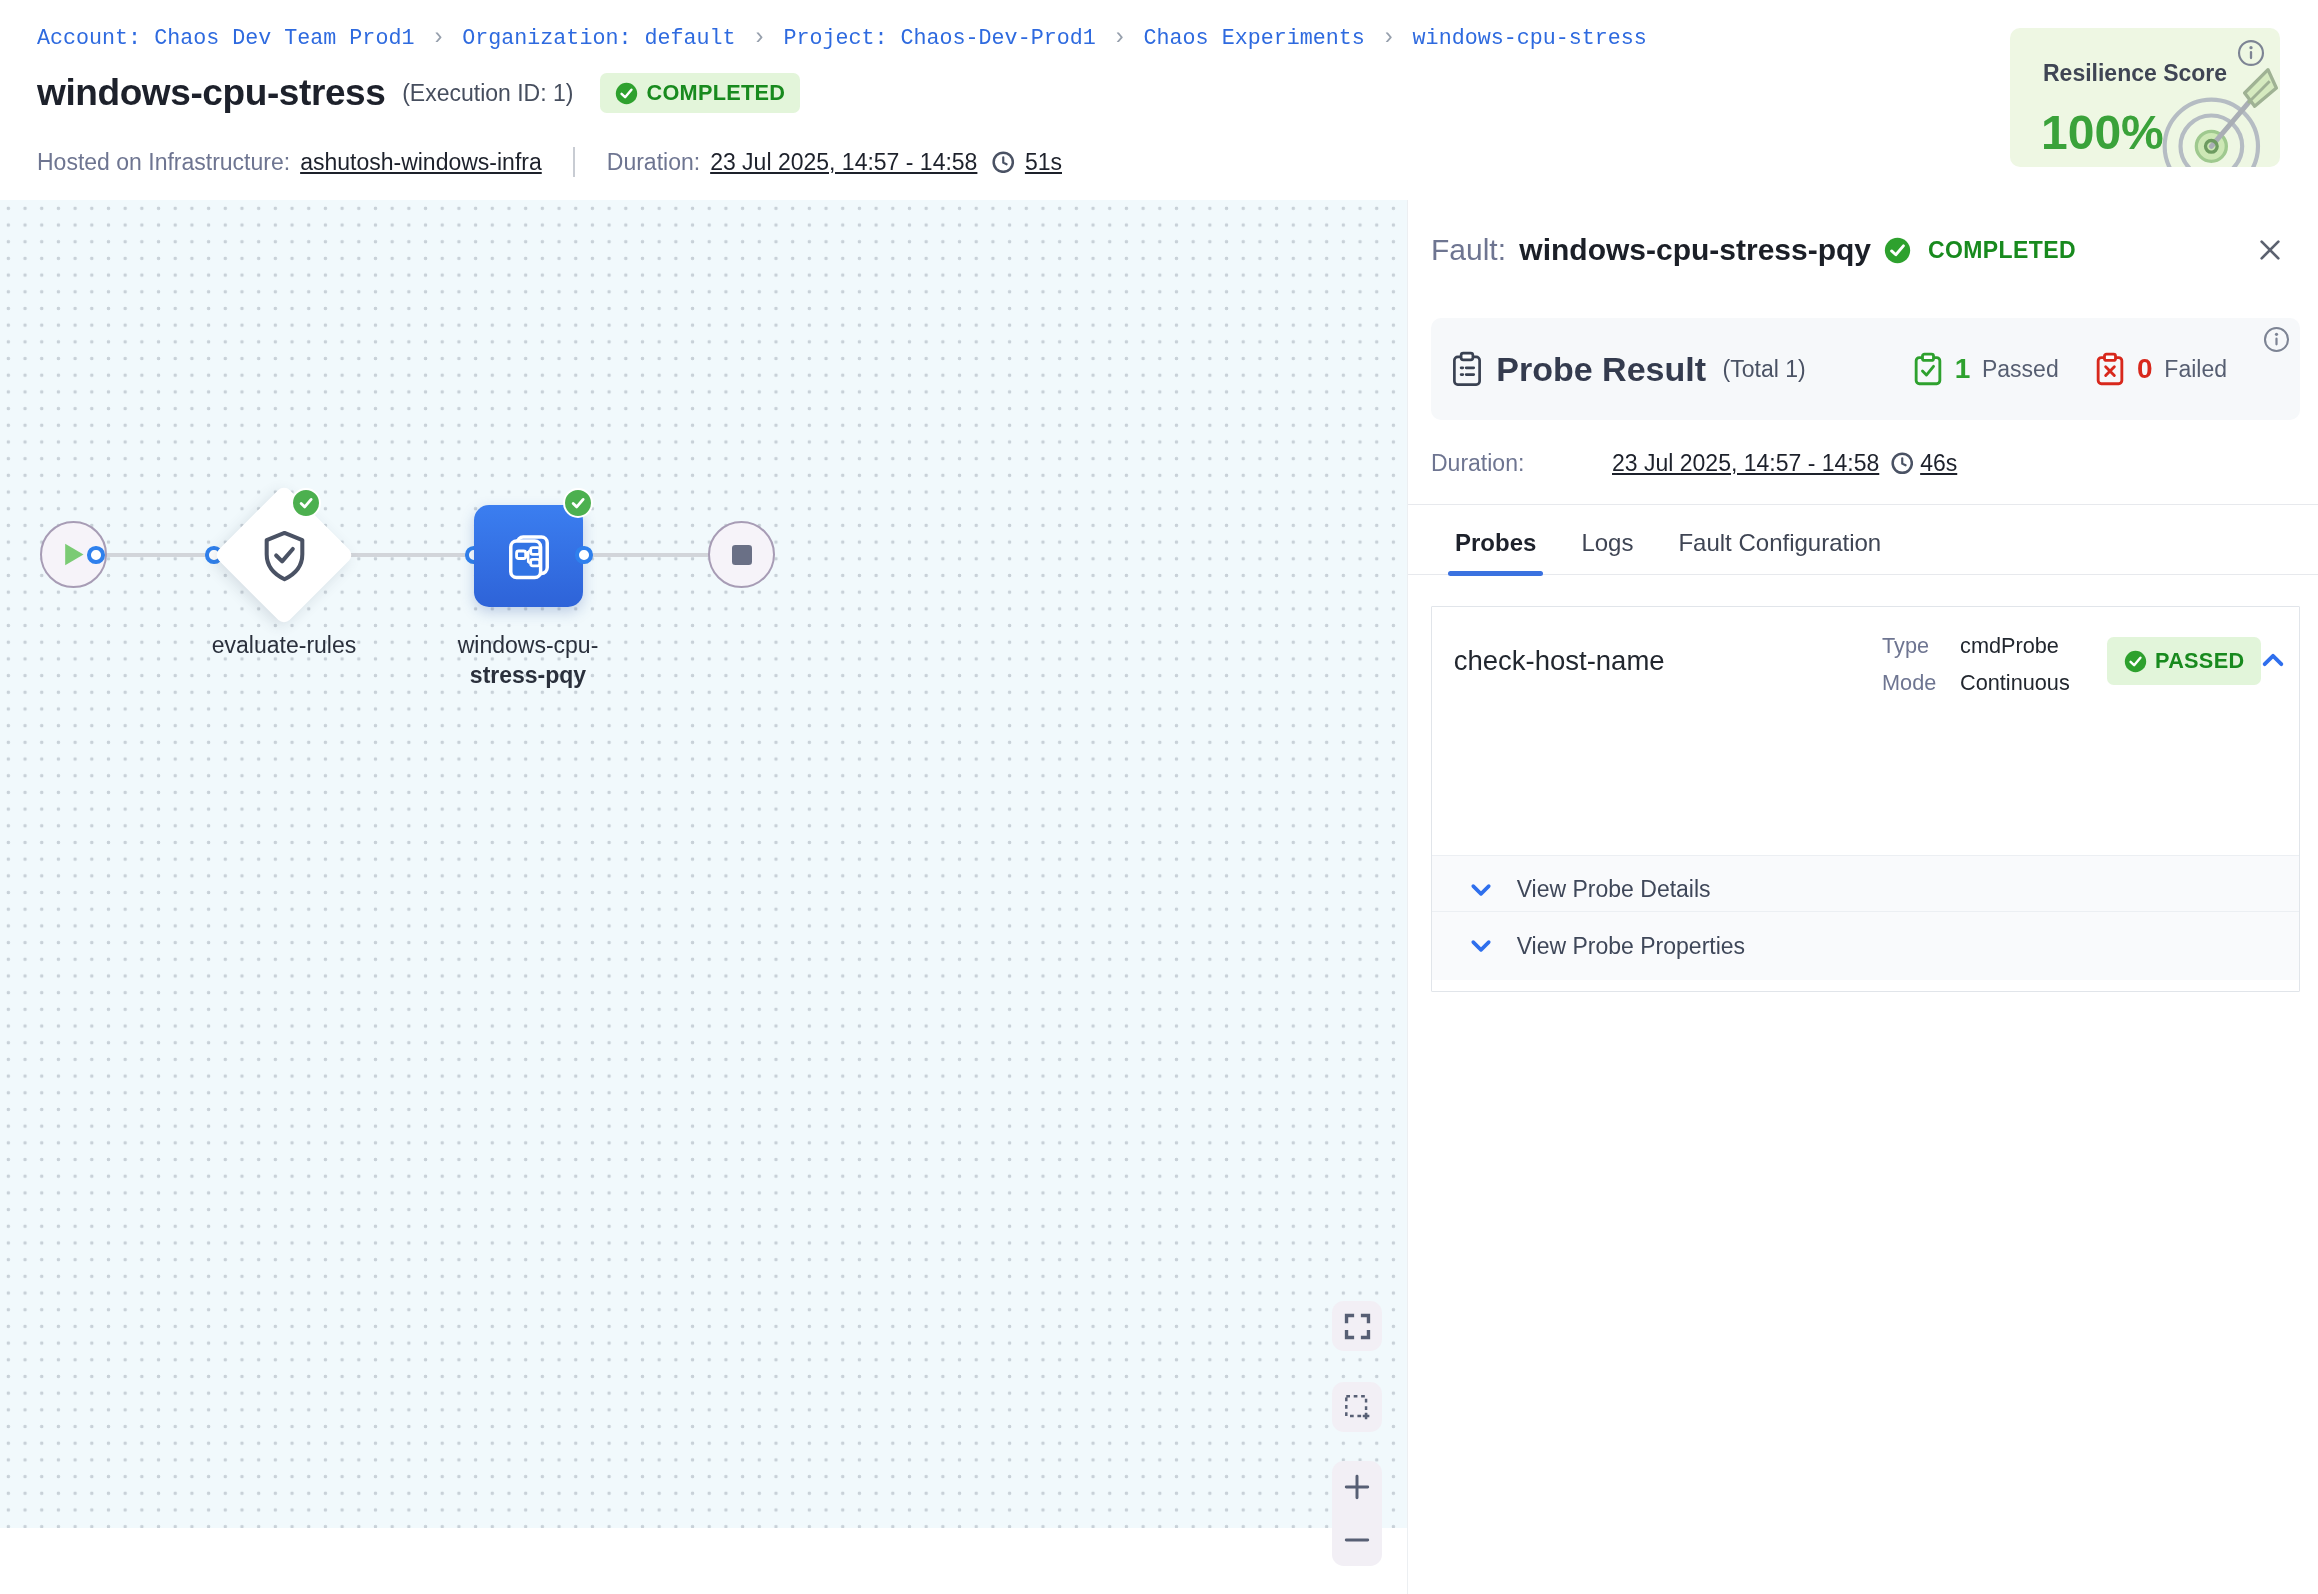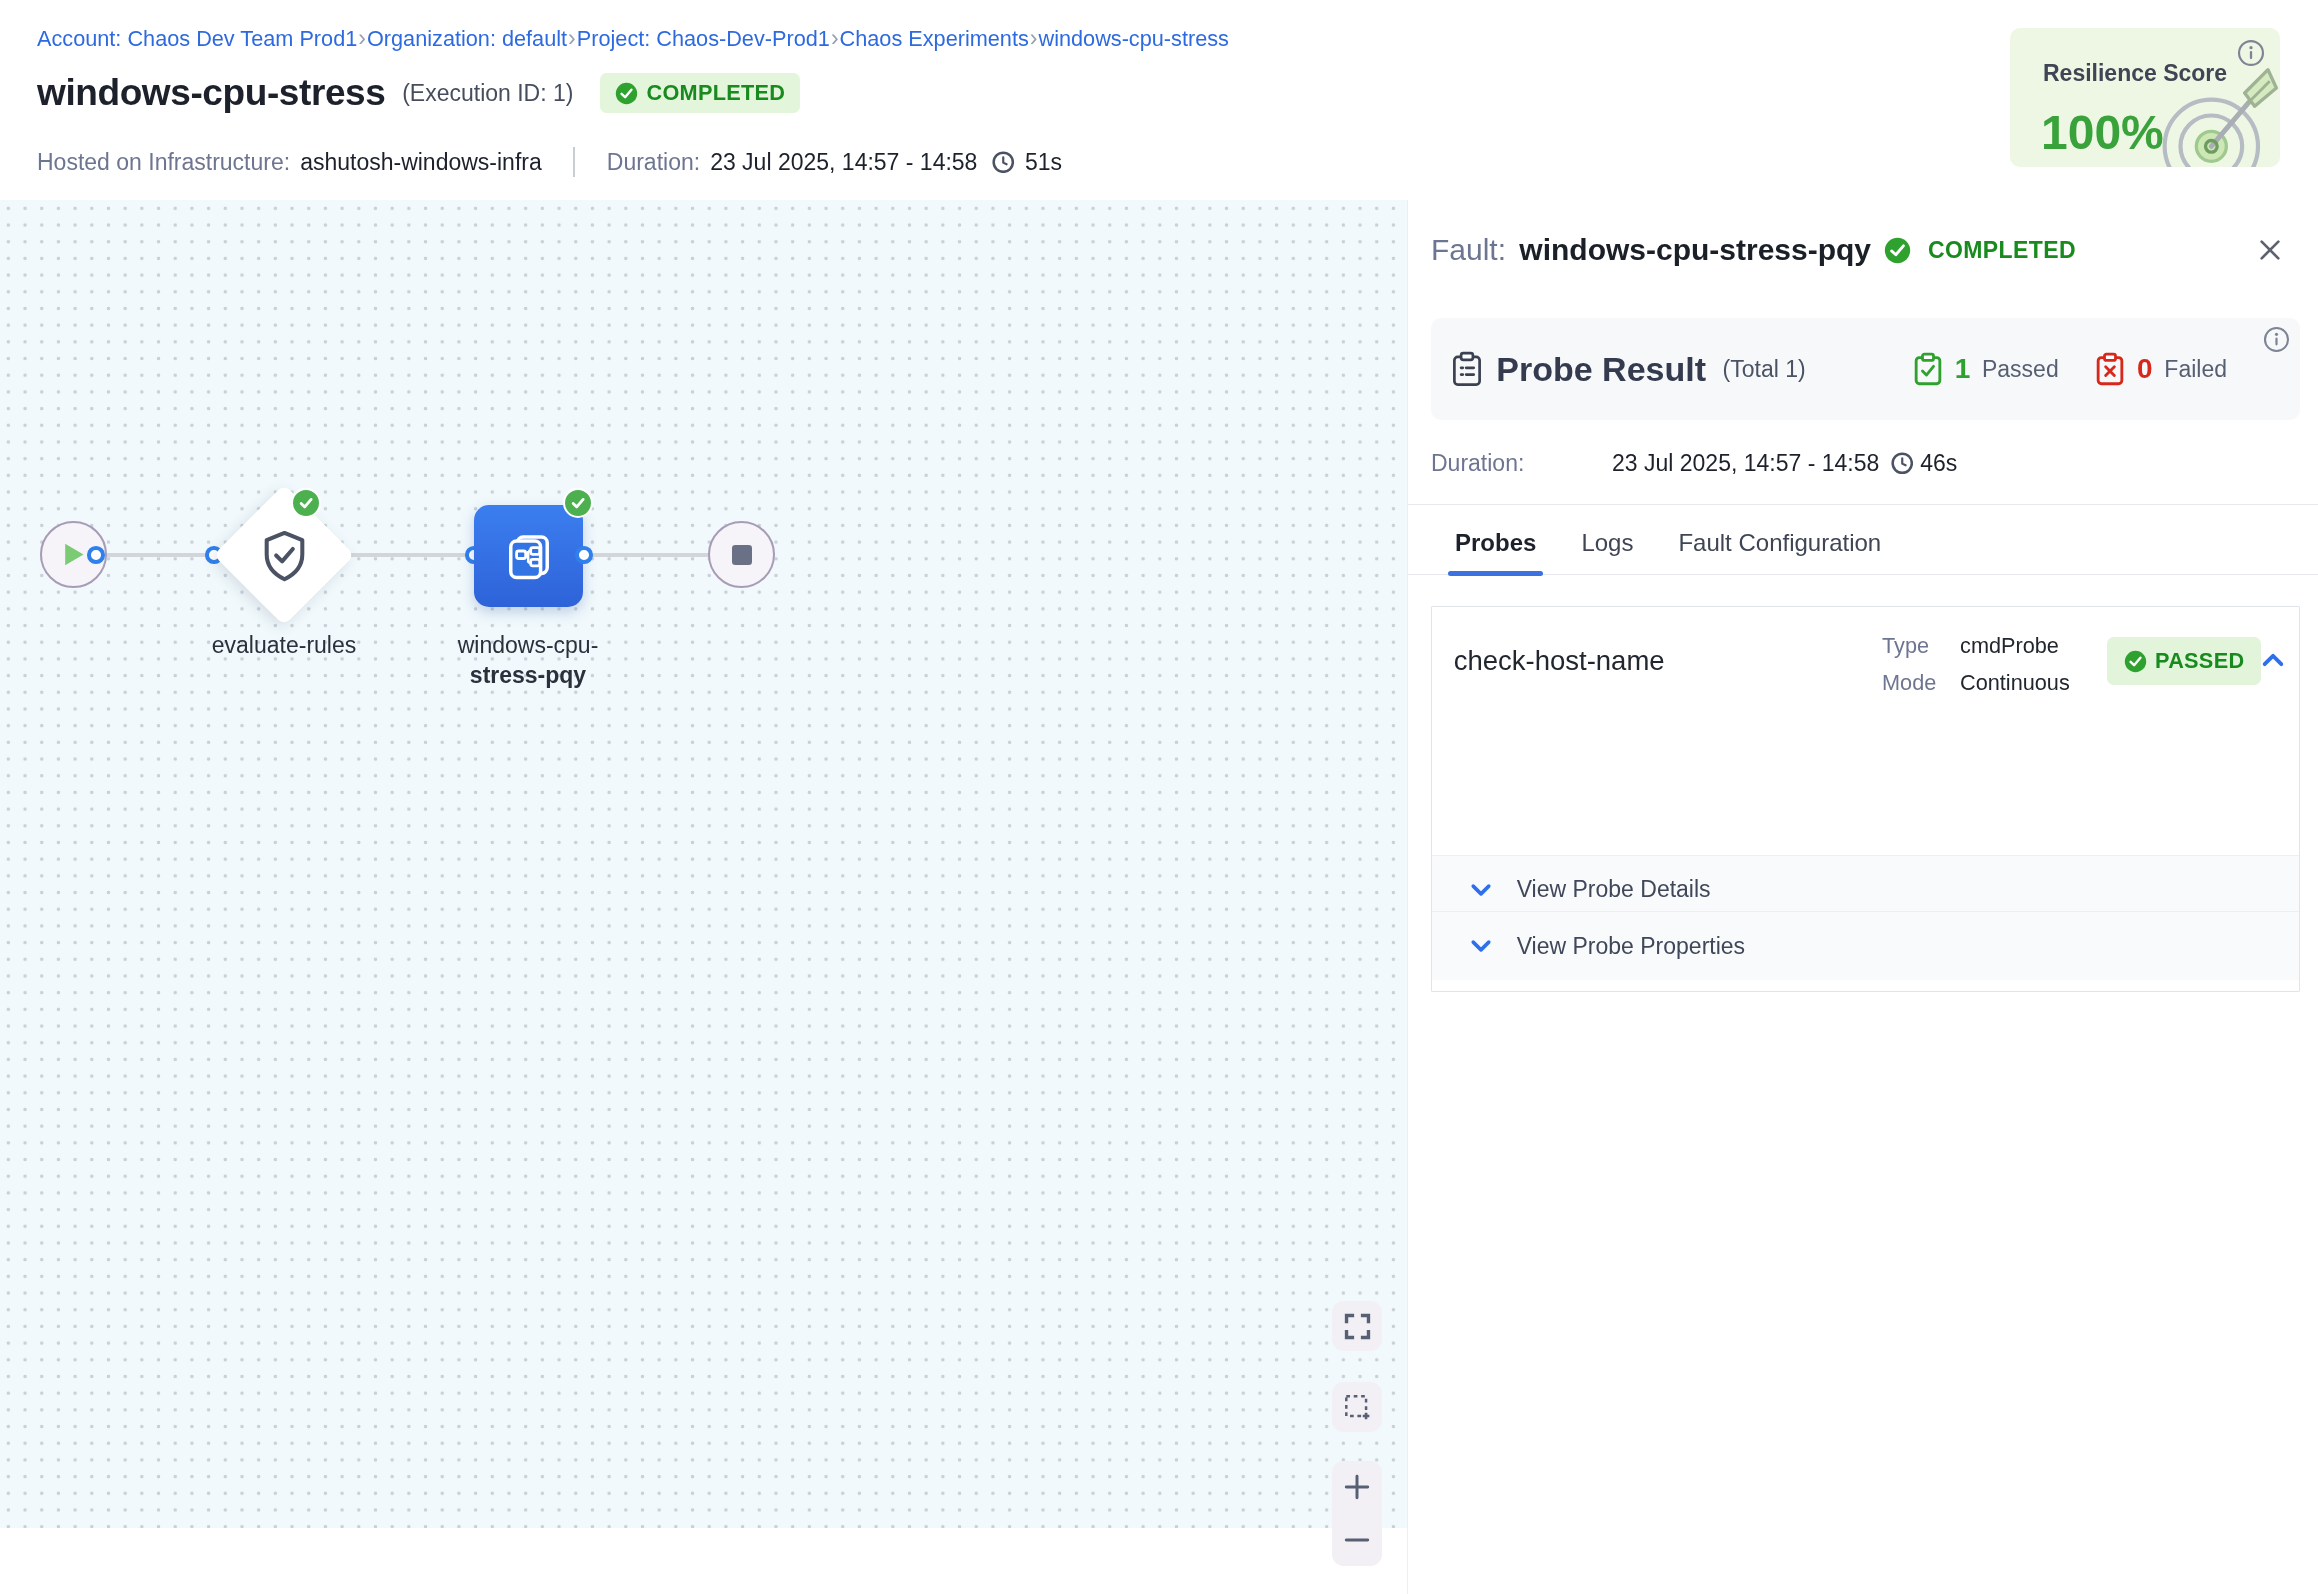--- a/index.html
+++ b/index.html
@@ -2,31 +2,31 @@
 <html style="font-size:13.3px"><head>
 <meta charset="utf-8">
 <style>
   * { margin:0; padding:0; box-sizing:border-box; }
   html,body { width:2319px; height:1594px; overflow:hidden; background:#fff;
     font-family:"Liberation Sans", sans-serif; color:#1d212b; }
   #app { position:relative; width:2319px; height:1594px; }
 
   
   .topbar { position:absolute; left:0; top:0; width:2319px; height:200px; background:#fff; }
-  .breadcrumb { position:absolute; left:37px; top:25px; font-size:21.7px; display:flex; align-items:center; gap:1px; white-space:nowrap; }
+  .breadcrumb { position:absolute; left:37px; top:25px; font-size:21.7px; display:flex; align-items:center; gap:17px; white-space:nowrap;font-family:Liberation Mono, monospace; }
   .crumb { color:#2e6adf; cursor:pointer; }
   .crumb-sep { color:#97a0ad; font-size:23px; }
   .title-row { position:absolute; left:37px; top:72px; display:flex; align-items:center; gap:16.7px; }
   .page-title { font-size:37px; font-weight:700; color:#1d212b; letter-spacing:-0.4px; }
   .exec-id { font-size:23px; color:#464e5e; }
   .badge-green { display:inline-flex; align-items:center; gap:8.3px; background:#e3f5da; border-radius:6.7px; height:40px; padding:0 15px; margin-left:10px; }
   .badge-green span { font-size:21.7px; font-weight:700; color:#188a1e; letter-spacing:0.3px; }
   .meta-row { position:absolute; left:37px; top:147px; display:flex; align-items:center; gap:10px; font-size:23px; }
   .meta-label { color:#6e7591; }
-  .meta-value { color:#1d212b; }
+  .meta-value { color:#1d212b;text-decoration:underline; }
   .vdiv { width:1.7px; height:30px; background:#c8ccd3; margin:0 21.7px; }
   .clock { margin-left:5px; }
 
   
   .res-card { position:absolute; right:39px; top:27.5px; width:270px; height:139px; background:#eef7e3; border-radius:10px; overflow:hidden;text-align:center; }
   .res-title { position:absolute; left:33px; top:32px; font-size:23px; font-weight:600; color:#3f4554; }
   .res-score { position:absolute; left:31px; top:77px; font-size:48px; font-weight:700; color:#3aa23a; }
   .res-info { position:absolute; right:15px; top:11.7px; }
   .res-art { position:absolute; right:1.7px; bottom:-6.7px; }
 

